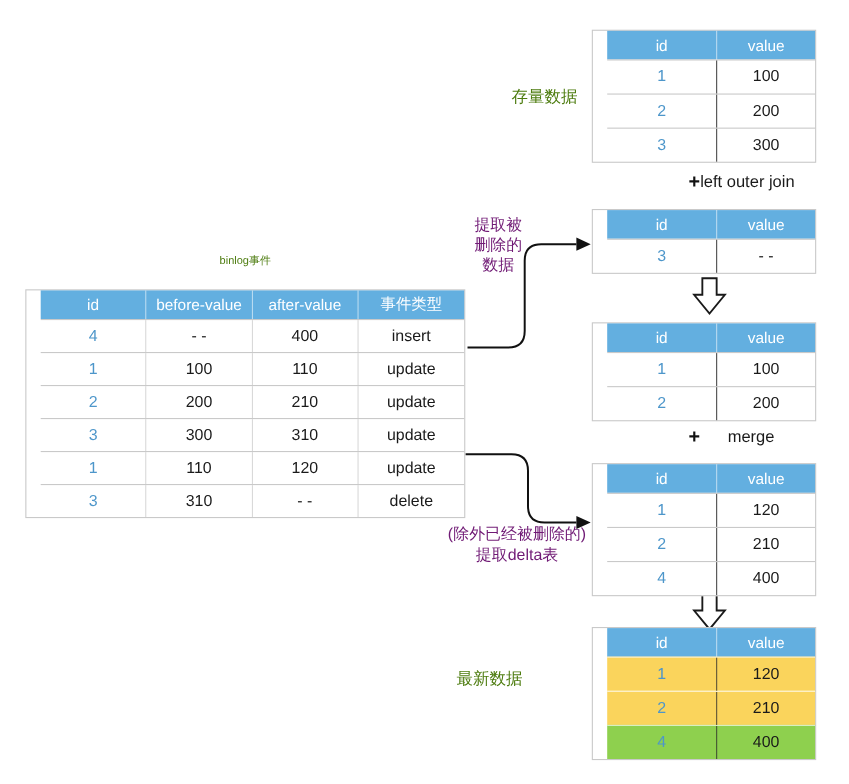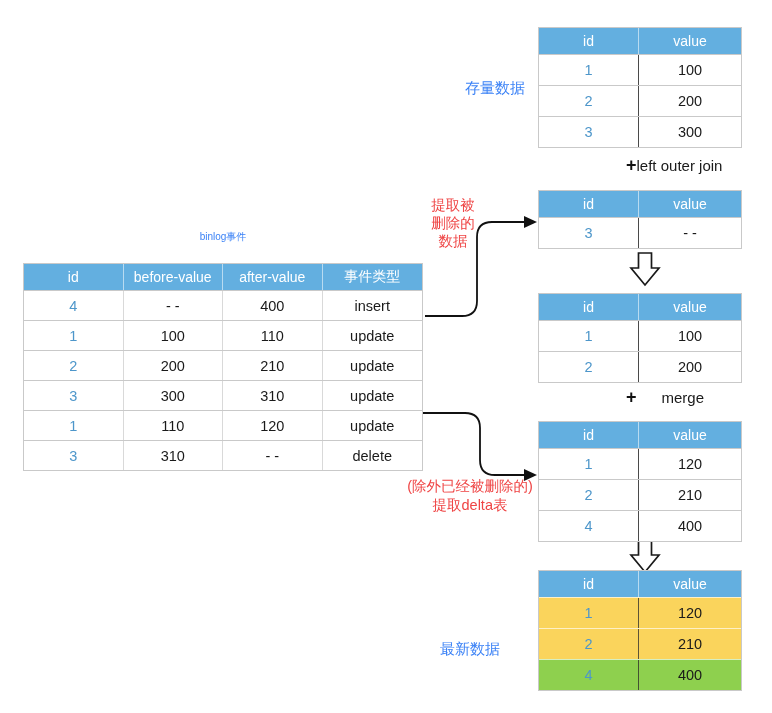--- a/index.html
+++ b/index.html
@@ -11,38 +11,38 @@
     --divider-dark:#4a4a4a;
     --arrow-black:#111111;
   }
   *{margin:0;padding:0;box-sizing:border-box;}
   html,body{background:#ffffff;}
   body{font-family:"Liberation Sans","DejaVu Sans",sans-serif;color:#1a1a1a;}
   .canvas{position:relative;width:772px;height:713px;background:#fff;overflow:hidden;}
 
   .overlay{position:absolute;left:0;top:0;width:772px;height:713px;pointer-events:none;}
 
-  .label{position:absolute;font-size:15px;color:#3b82f6;}
+  .label{position:absolute;font-size:15px;color:#4d7c0f;}
   .binlog-title{left:23px;top:230px;width:400px;text-align:center;font-size:10px;}
   .stock-label{left:415px;top:79px;width:110px;text-align:right;}
-  .latest-label{left:415px;top:640px;width:110px;text-align:center;}
+  .latest-label{left:415px;top:608px;width:110px;text-align:left;}
 
   .op{position:absolute;display:flex;align-items:center;height:20px;font-size:15px;}
   .op-join{left:626px;top:155px;}
   .op-merge{left:626px;top:387px;}
   .plus{font-weight:bold;font-size:18px;line-height:20px;color:#111;}
   .op-join .op-text{}
   .op-merge .op-text{margin-left:25px;}
 
-  .note{position:absolute;text-align:center;font-size:14.5px;line-height:18px;color:#ef4444;white-space:nowrap;}
+  .note{position:absolute;text-align:center;font-size:14.5px;line-height:18px;color:#701a75;white-space:nowrap;}
   .note-deleted{left:413px;top:196px;width:80px;}
   .note-delta{left:398px;top:477px;width:144px;line-height:19px;}
 
   
-  .tbl{position:absolute;background:#fff;border:1px solid var(--grid-light);}
+  .tbl{position:absolute;background:#fff;border:1px solid var(--grid-light);padding-left:13px;}
   .hdr{display:flex;background:var(--header-blue);color:#fff;}
   .hdr .c{height:26px;display:flex;align-items:center;justify-content:center;font-size:14px;}
   .hdr .c:not(:last-child){border-right:1px solid rgba(255,255,255,0.55);}
   .row{display:flex;border-top:1px solid var(--grid-light);}
   .row .c{display:flex;align-items:center;justify-content:center;font-size:14.5px;}
   .idv{color:var(--id-blue);}
 
   
   .small{left:538px;width:204px;}
   .small .c.id{width:100px;}

